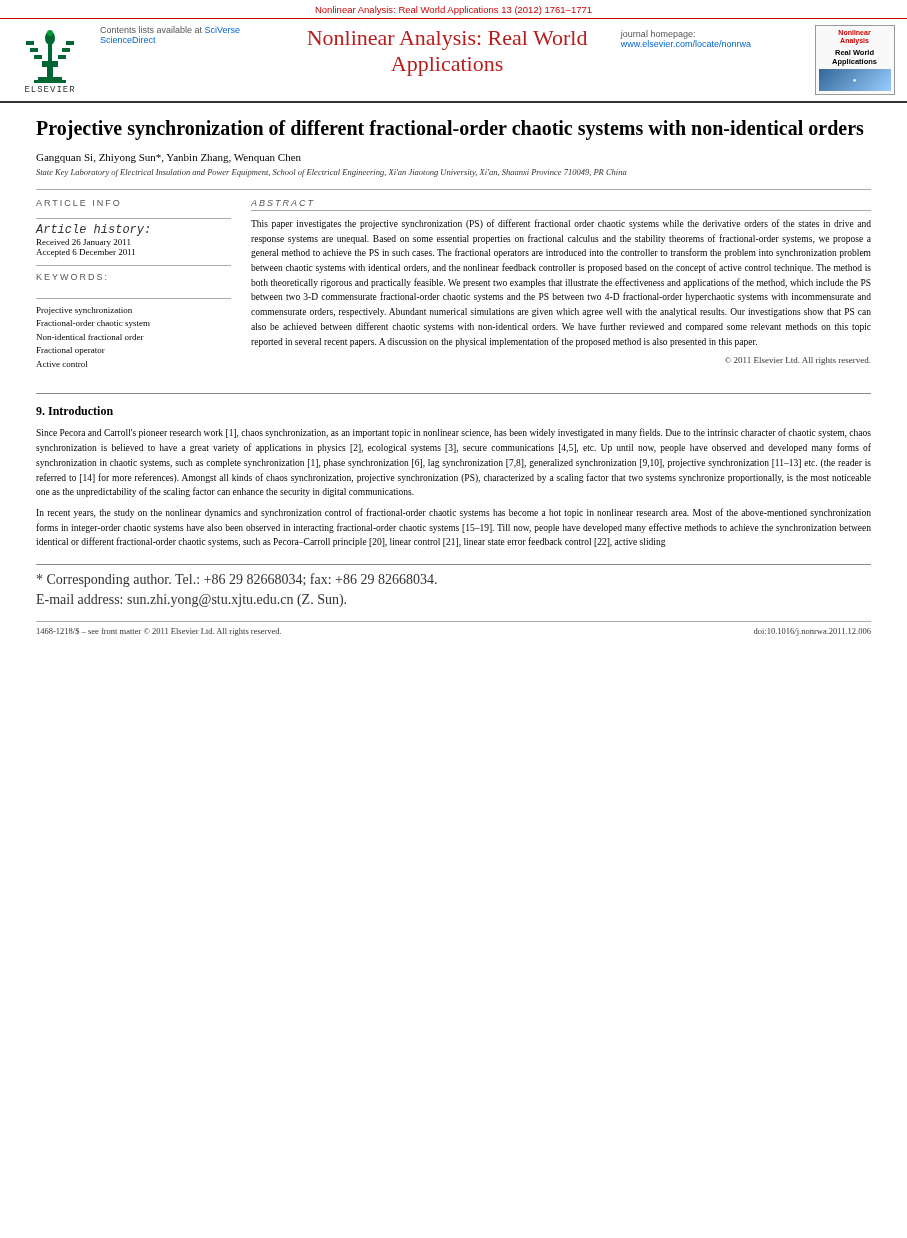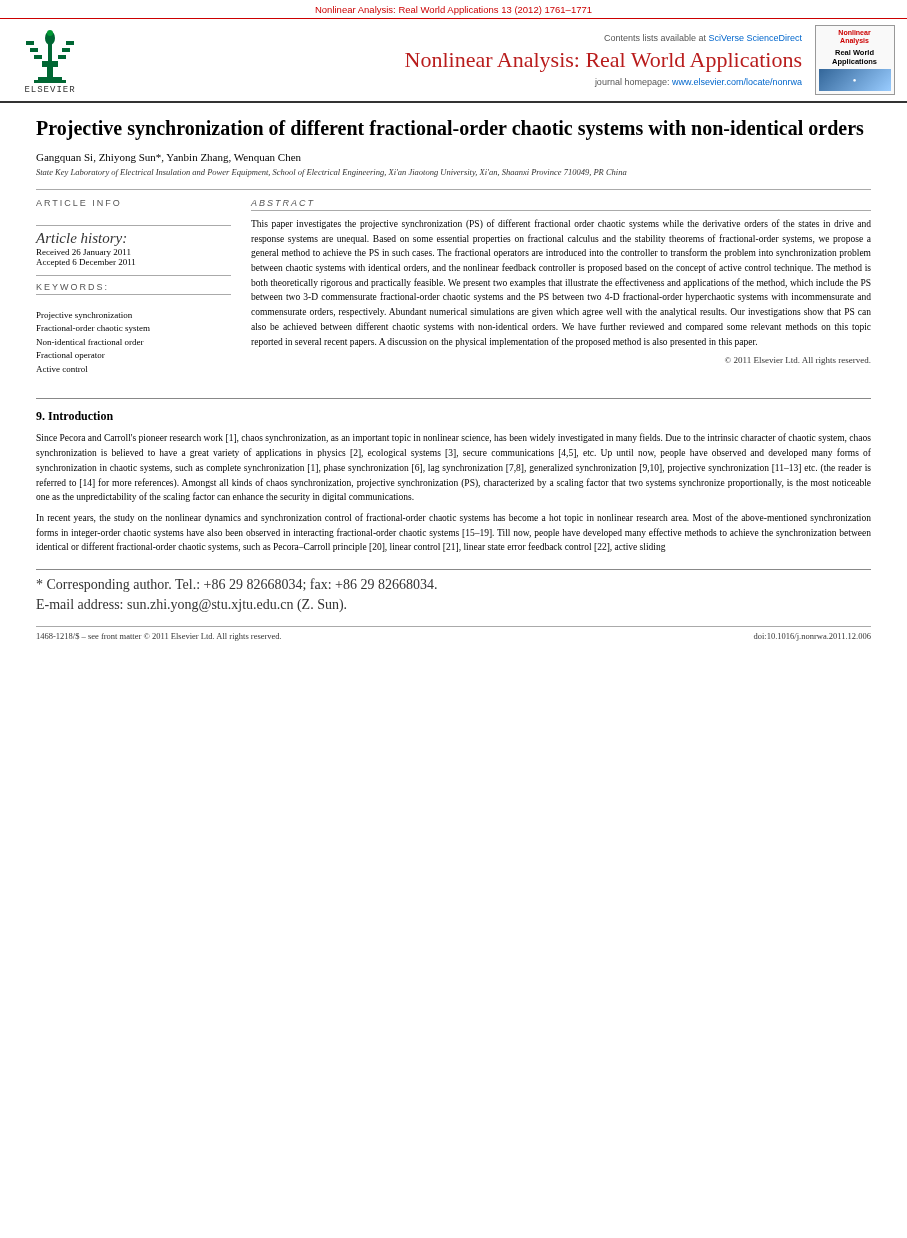--- a/index.html
+++ b/index.html
@@ -42,22 +42,21 @@
       font-family: Liberation Mono, monospace;
       color: #333;
       letter-spacing: 1px;
       text-align: center;
       margin-top: 2px;
     }
 
     .header-center {
       flex: 1;
       display: flex;
-      flex-direction: column;
-      align-items: flex-end;
+      align-items: flex-start;
       justify-content: center;
     }
 
     .sciverse-line {
       font-size: 9px;
       font-family: Arial, sans-serif;
       color: #555;
       margin-bottom: 4px;
     }
 
@@ -141,49 +140,49 @@
     }
 
     .article-info-header {
       font-size: 9px;
       font-family: Arial, sans-serif;
       letter-spacing: 2px;
       color: #555;
       text-transform: uppercase;
       margin-bottom: 4px;
       border-bottom: 1px solid #aaa;
-      padding-bottom: 17px;
+      padding-bottom: 10px;
     }
 
     .article-info-section {
       margin-bottom: 8px;
     }
 
     .ai-label {
-      font-size: 15px;
+      font-size: 12px;
       font-style: italic;
-      font-family: Liberation Serif, serif;
+      font-family: Liberation Mono, monospace;
       color: #333;
     }
 
     .ai-value {
       font-size: 9px;
       font-family: "Times New Roman", serif;
       color: #000;
     }
 
     .keywords-header {
       font-size: 9px;
       font-family: Arial, sans-serif;
       letter-spacing: 2px;
       color: #555;
       text-transform: uppercase;
-      margin-bottom: 14px;
+      margin-bottom: 5px;
       border-bottom: 1px solid #aaa;
-      padding-bottom: 2px;
+      padding-bottom: 16px;
     }
 
     .keyword-item {
       font-size: 9px;
       color: #000;
       line-height: 1.5;
     }
 
     .abstract-header {
       font-size: 9px;

